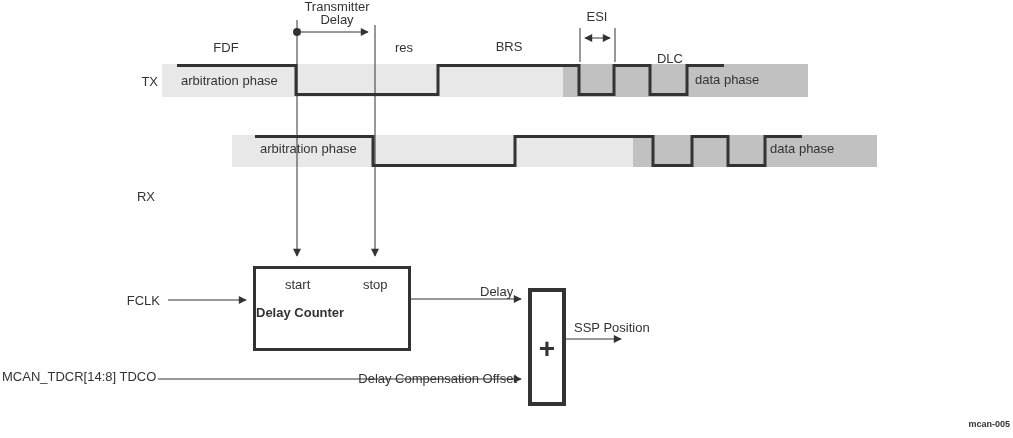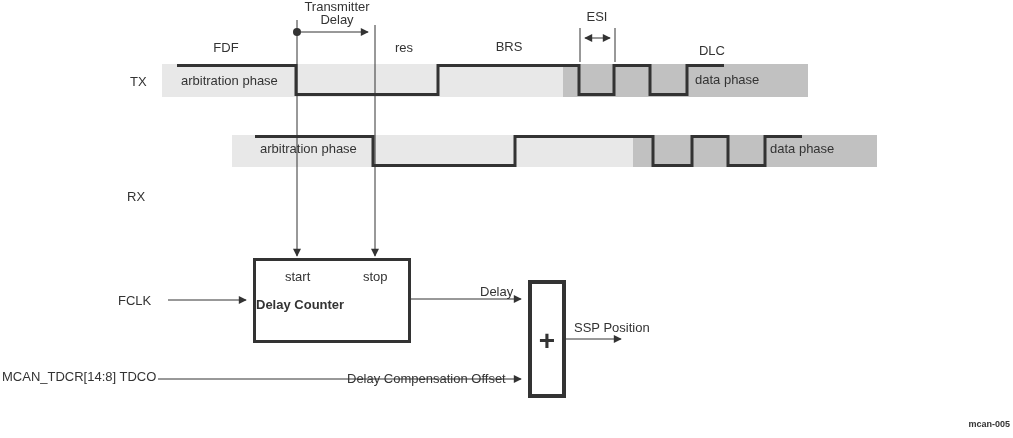--- a/index.html
+++ b/index.html
@@ -3,23 +3,23 @@
 <meta charset="utf-8">
 <style>
   html,body{margin:0;padding:0;background:#ffffff;}
   #figure{
     position:relative;width:1013px;height:438px;background:#ffffff;
     font-family:"Liberation Sans", sans-serif;color:#333333;overflow:hidden;
   }
   #figure svg{position:absolute;left:0;top:0;z-index:1;}
   .lbl{position:absolute;z-index:3;font-size:13px;line-height:13px;white-space:nowrap;color:#333333;}
   .ctr{text-align:center;}
-  .rt{text-align:left;}
+  .rt{text-align:right;}
   .block{
-    position:absolute;z-index:2;background:#ffffff;border:3px solid #333333;box-sizing:border-box;
+    position:absolute;z-index:2;background:#ffffff;border:3px solid #333333;box-sizing:border-box;margin-top:8px;
   }
   #delay-counter{left:253px;top:258px;width:158px;height:85px;}
   #adder{left:528px;top:280px;width:38px;height:118px;border-width:4px;}
   #adder .plus{
     position:absolute;left:0;right:0;top:43px;text-align:center;
     font-size:28px;font-weight:bold;line-height:28px;color:#333333;
   }
   .blk-lbl{position:absolute;font-size:13px;line-height:13px;color:#333333;white-space:nowrap;}
   #dc-title{left:0;right:0;top:37px;font-weight:bold;}
   #dc-start{left:29px;top:9px;}
@@ -65,21 +65,21 @@
 
   <div class="lbl ctr two-line" style="left:277px;top:0;width:120px;">
     <div>Transmitter</div>
     <div>Delay</div>
   </div>
 
   <div class="lbl ctr" style="left:206px;top:41px;width:40px;">FDF</div>
   <div class="lbl ctr" style="left:384px;top:41px;width:40px;">res</div>
   <div class="lbl ctr" style="left:489px;top:40px;width:40px;">BRS</div>
   <div class="lbl ctr" style="left:577px;top:10px;width:40px;">ESI</div>
-  <div class="lbl ctr" style="left:650px;top:44px;width:40px;margin-left:42px;">DLC</div>
+  <div class="lbl ctr" style="left:650px;top:52px;width:40px;">DLC</div>
 
   <div class="lbl rt" style="left:130px;top:75px;width:28px;">TX</div>
   <div class="lbl" style="left:181px;top:74px;">arbitration phase</div>
   <div class="lbl" style="left:695px;top:73px;">data phase</div>
 
   <div class="lbl rt" style="left:127px;top:142px;width:28px;margin-top:48px;">RX</div>
   <div class="lbl" style="left:260px;top:142px;">arbitration phase</div>
   <div class="lbl" style="left:770px;top:142px;">data phase</div>
 
   <div class="block" id="delay-counter">

